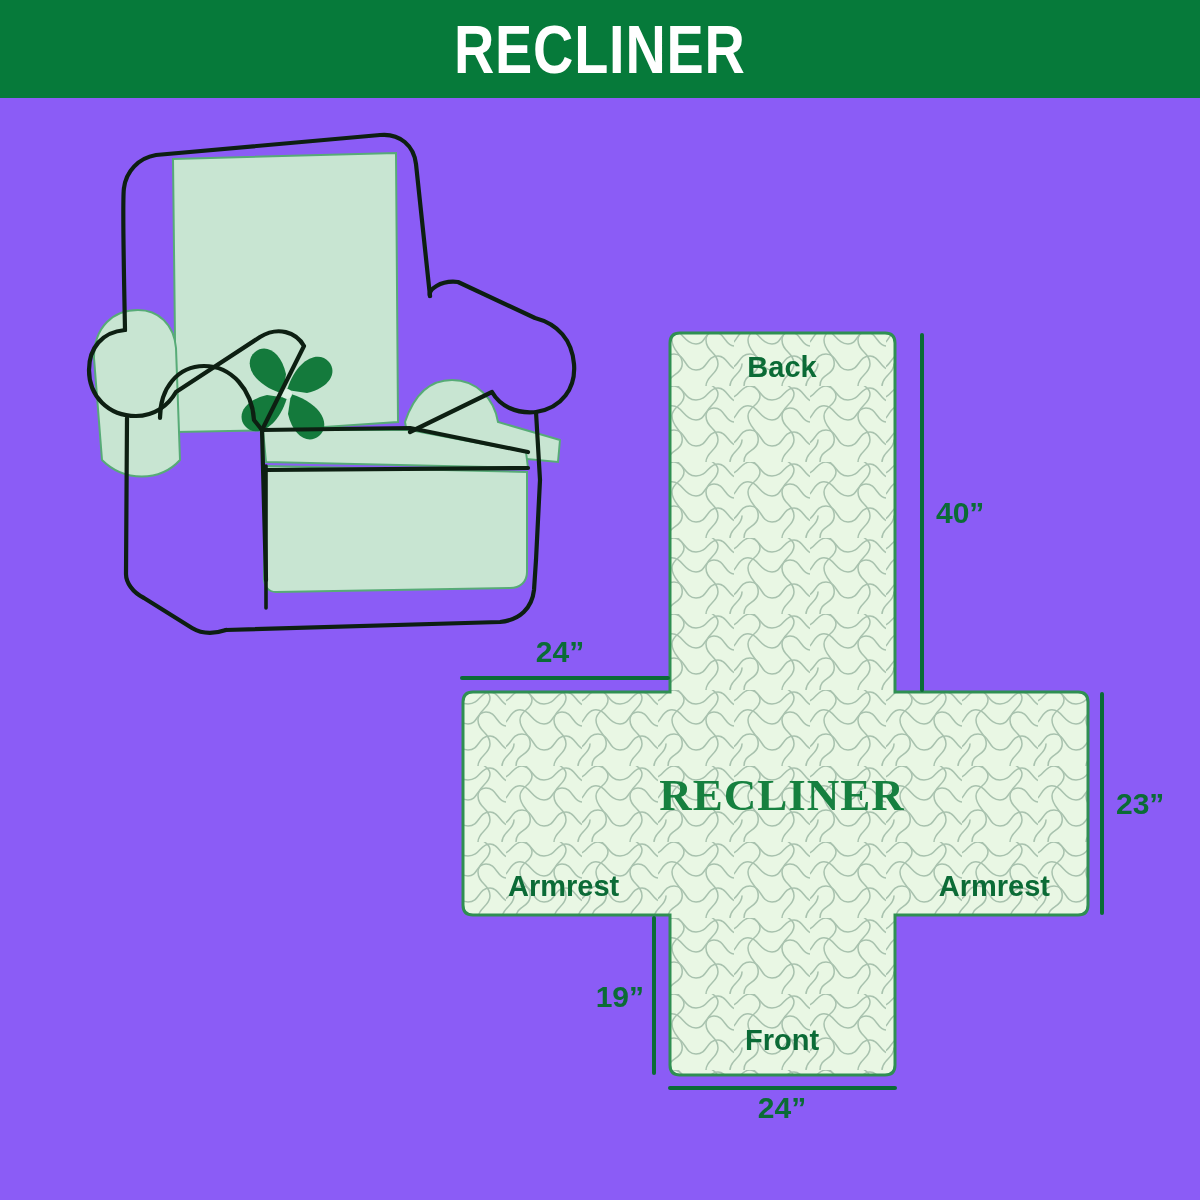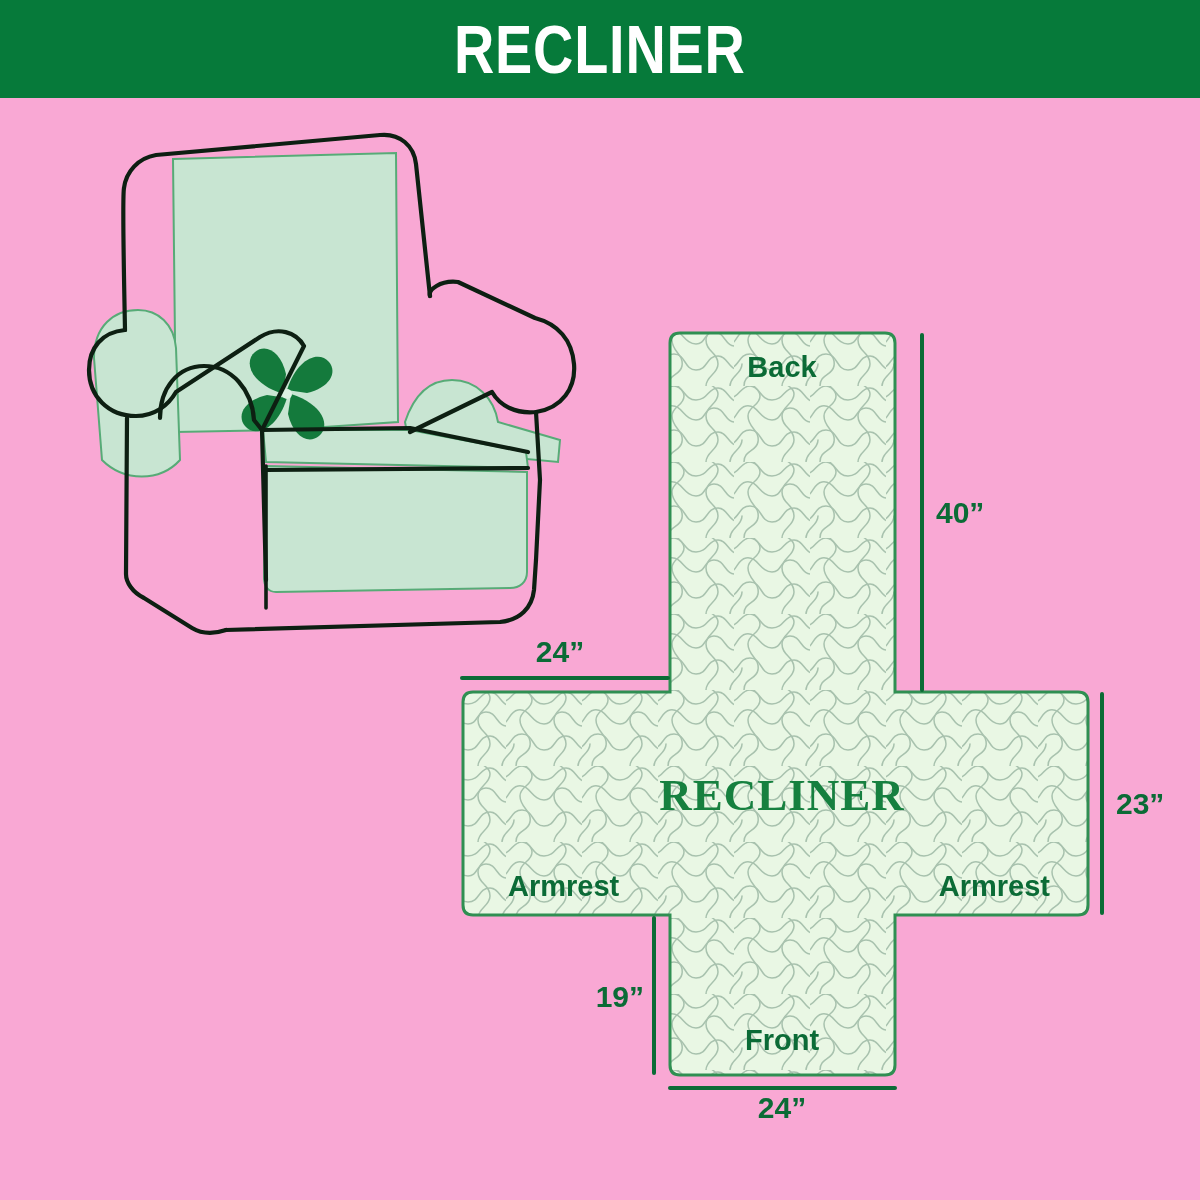--- a/index.html
+++ b/index.html
@@ -9,21 +9,21 @@
     height: 1200px;
     background: #ffffff;
     font-family: "Liberation Sans", sans-serif;
     overflow: hidden;
   }
 
   #page {
     position: relative;
     width: 1200px;
     height: 1200px;
-    background: #f9a8d4;
+    background: #8b5cf6;
   }
 
   
   #header-banner {
     position: absolute;
     left: 0;
     top: 0;
     width: 1200px;
     height: 98px;
     background: #067a3a;

